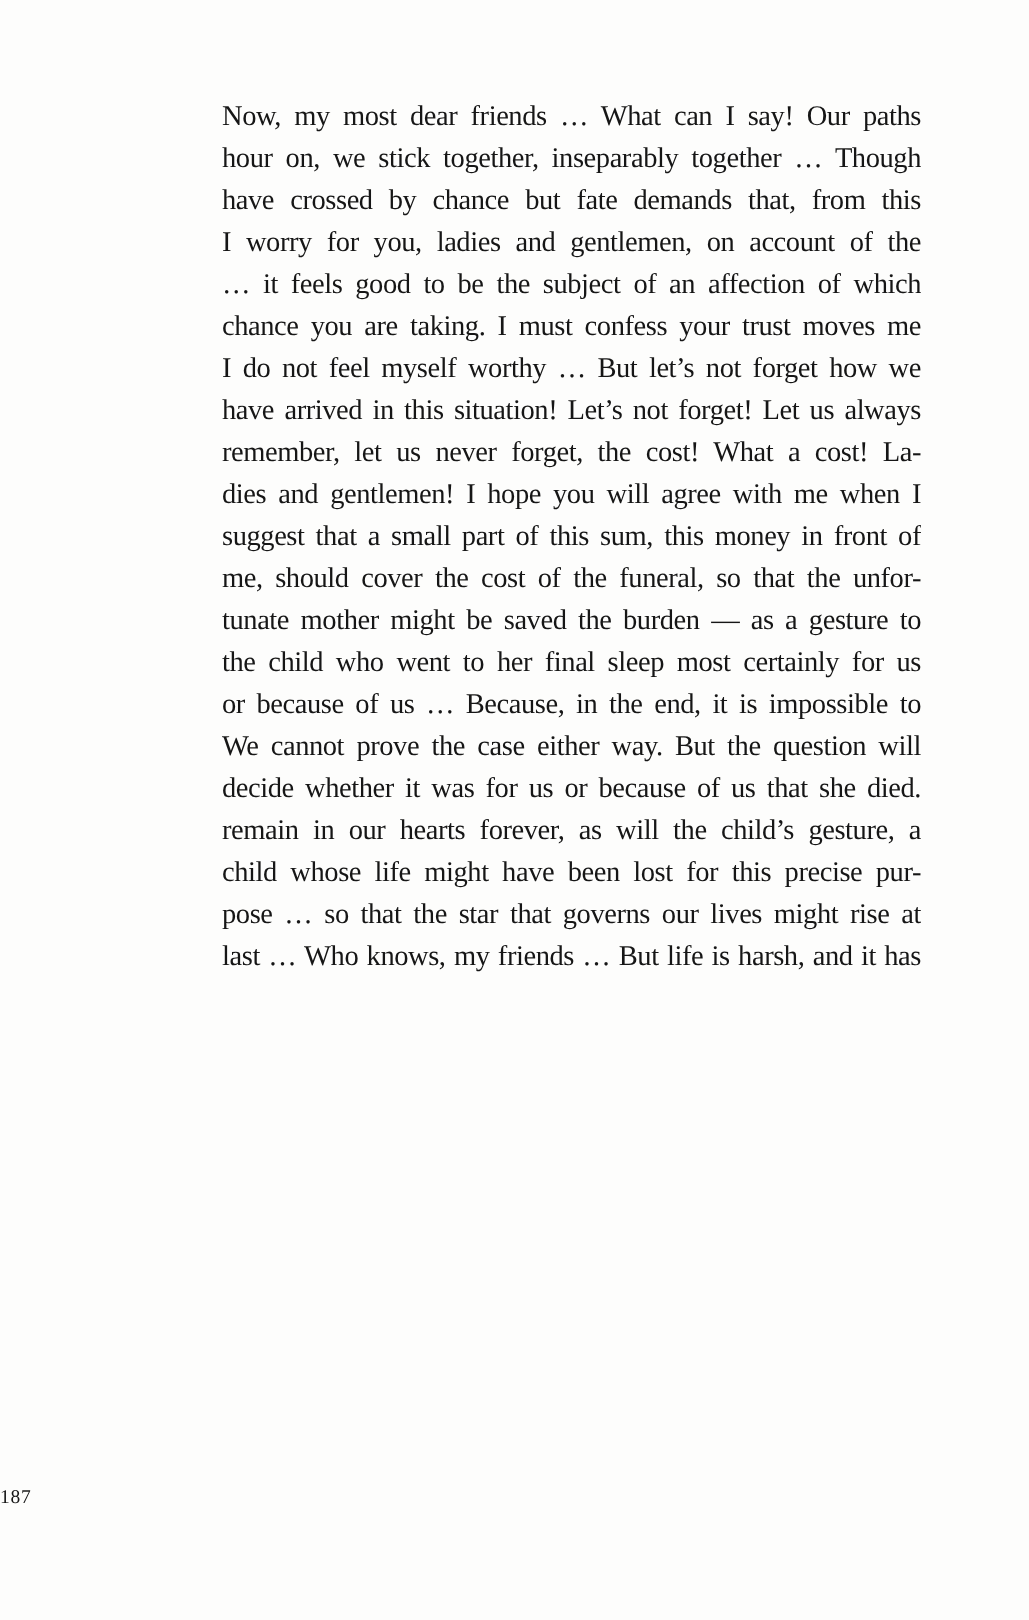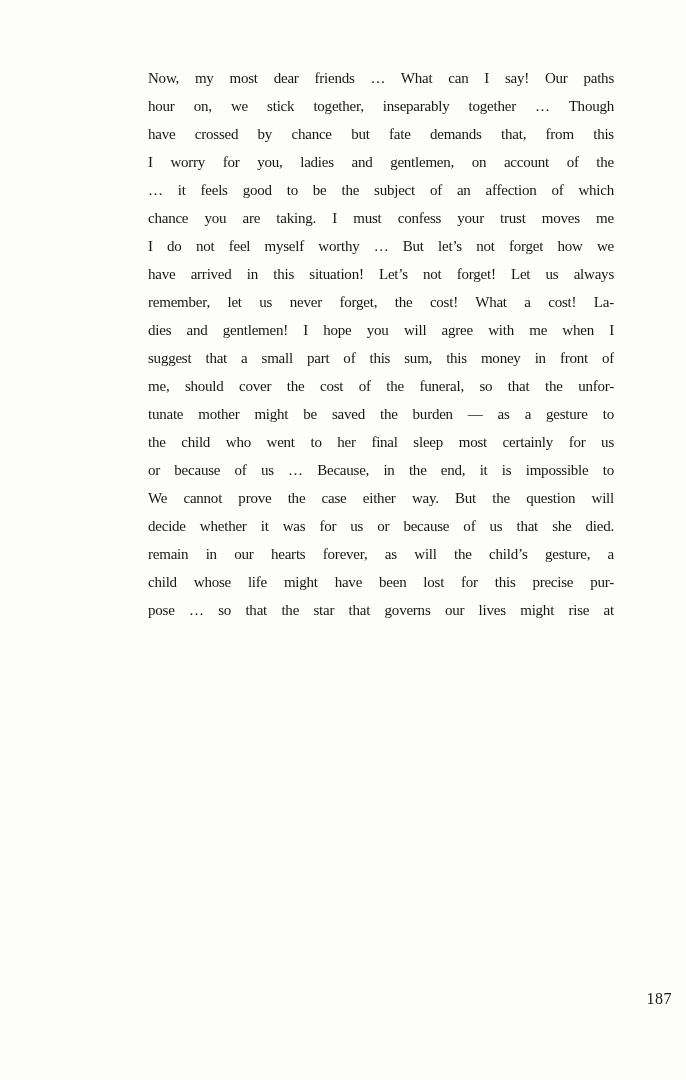--- a/index.html
+++ b/index.html
@@ -19,39 +19,39 @@
     position: absolute;
     inset: 0;
   }
   .text-block {
     position: absolute;
     left: 148px;
     top: 64px;
     width: 466px;
   }
   .line {
-    font-size: 15px;
+    font-size: 19px;
     line-height: 28px;
     height: 28px;
     letter-spacing: -0.015em;
     white-space: normal;
     overflow: hidden;
     text-align: left;
   }
   .line.j {
     text-align: justify;
     text-align-last: justify;
   }
   .folio {
     position: absolute;
     left: 0;
     top: 990px;
     width: 672px; 
-    text-align: right;
-    font-size: 16px;
+    text-align: left;
+    font-size: 13px;
     letter-spacing: 0.5px;
   }
 </style>
 </head>
 <body>
 
 <div class="page">
 
   <div class="text-block">
     <div class="line j">Now, my most dear friends … What can I say! Our paths</div>
@@ -67,17 +67,18 @@
     <div class="line j">suggest that a small part of this sum, this money in front of</div>
     <div class="line j">me, should cover the cost of the funeral, so that the unfor-</div>
     <div class="line j">tunate mother might be saved the burden — as a gesture to</div>
     <div class="line j">the child who went to her final sleep most certainly for us</div>
     <div class="line j">or because of us … Because, in the end, it is impossible to</div>
     <div class="line j">We cannot prove the case either way. But the question will</div>
     <div class="line j">decide whether it was for us or because of us that she died.</div>
     <div class="line j">remain in our hearts forever, as will the child’s gesture, a</div>
     <div class="line j">child whose life might have been lost for this precise pur-</div>
     <div class="line j">pose … so that the star that governs our lives might rise at</div>
+    <div class="line j">last … Who knows, my friends … But life is harsh, and it has</div>
   </div>
 
   <div class="folio">187</div>
 
 </div>
 
 </body></html>

